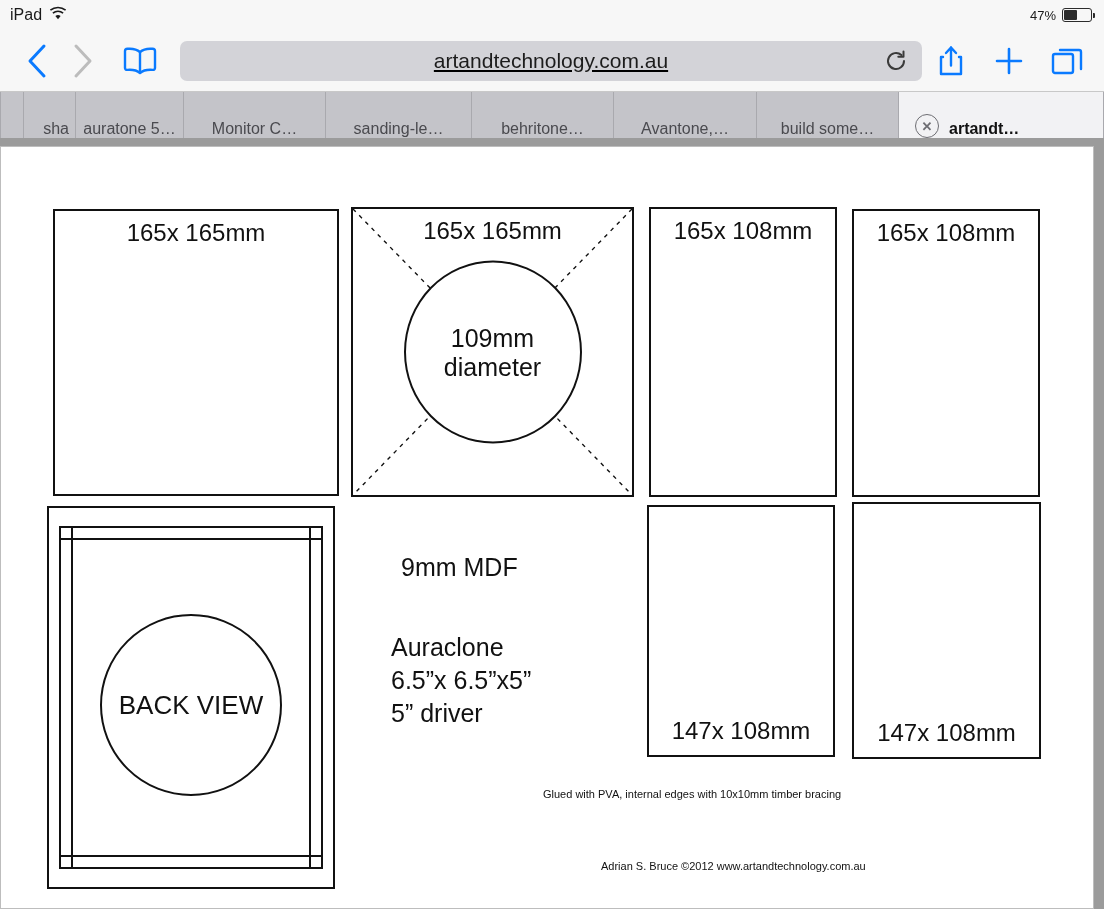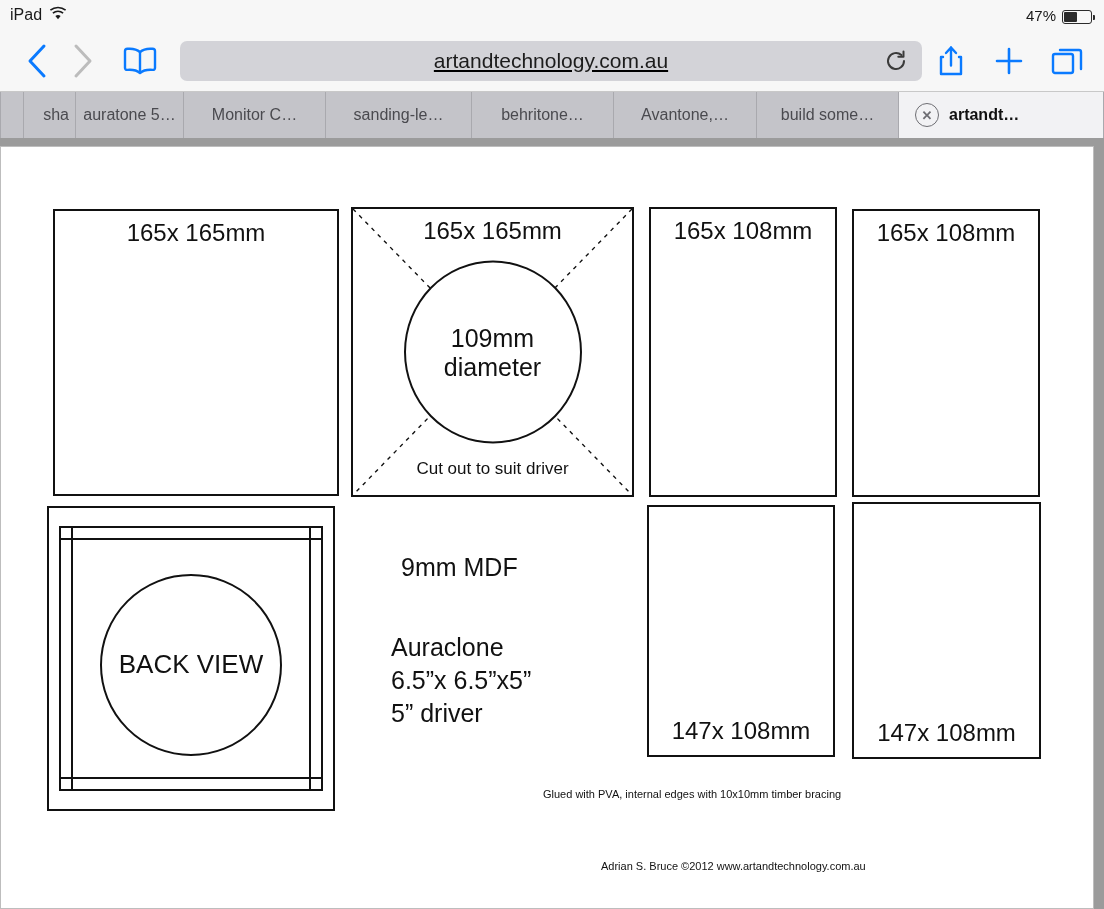--- a/index.html
+++ b/index.html
@@ -43,23 +43,23 @@
     position: absolute;
     left: 0; right: 0;
     text-align: center;
     font-weight: bold;
     font-size: 15px;
   }
   .status-right {
     position: absolute;
     right: 12px;
     display: flex;
-    align-items: flex-end;
+    align-items: flex-start;
     gap: 6px;
-    font-size: 15px;
+    font-size: 13px;
     margin-left: 12px;
   }
   .battery {
     width: 30px;
     height: 14px;
     border: 1.5px solid #2b2b2b;
     border-radius: 3px;
     position: relative;
     box-sizing: border-box;
   }
@@ -152,21 +152,21 @@
   .tabbar {
     height: 46px;
     background: #c9c9ce;
     display: flex;
     align-items: stretch;
     overflow: hidden;
   }
   .tab {
     flex: 0 0 auto;
     display: flex;
-    align-items: center;
+    align-items: flex-end;
     justify-content: center;
     padding: 0 14px;
     font-size: 16px;
     color: #4a4a4f;
     background: #c4c4c9;
     border-right: 1px solid #a9a9ae;
     white-space: nowrap;
     overflow: hidden;
     box-sizing: border-box;
   }
@@ -439,32 +439,31 @@
       <div class="panel" id="panel-front" style="left:350px; top:60px; width:283px; height:290px;">
         <svg class="diag" viewBox="0 0 283 290" preserveAspectRatio="none">
           <line x1="0" y1="0" x2="283" y2="290" stroke="#111" stroke-width="1.4" stroke-dasharray="4 5"></line>
           <line x1="283" y1="0" x2="0" y2="290" stroke="#111" stroke-width="1.4" stroke-dasharray="4 5"></line>
         </svg>
         <div class="lbl lbl-top">165x 165mm</div>
         <div class="circle-cut" style="left:50%; top:50%; transform:translate(-50%,-50%); width:178px; height:183px;">
           <span>109mm
 diameter</span>
         </div>
-        <div class="cut-note">Cut out to suit driver</div>
       </div>
 
       <div class="panel" style="left:648px; top:60px; width:188px; height:290px;">
         <div class="lbl lbl-top">165x 108mm</div>
       </div>
 
       <div class="panel" style="left:851px; top:62px; width:188px; height:288px;">
         <div class="lbl lbl-top">165x 108mm</div>
       </div>
 
-      <div id="back-view" style="left:46px; top:359px; width:288px; height:305px;">
+      <div id="back-view" style="left:46px; top:359px; width:288px; height:383px;">
         <div class="inner-frame"></div>
         <div class="brace-v-l"></div>
         <div class="brace-v-r"></div>
         <div class="brace-h-t"></div>
         <div class="brace-h-b"></div>
         <div class="bv-circle">
           <span>BACK VIEW</span>
         </div>
       </div>
 

